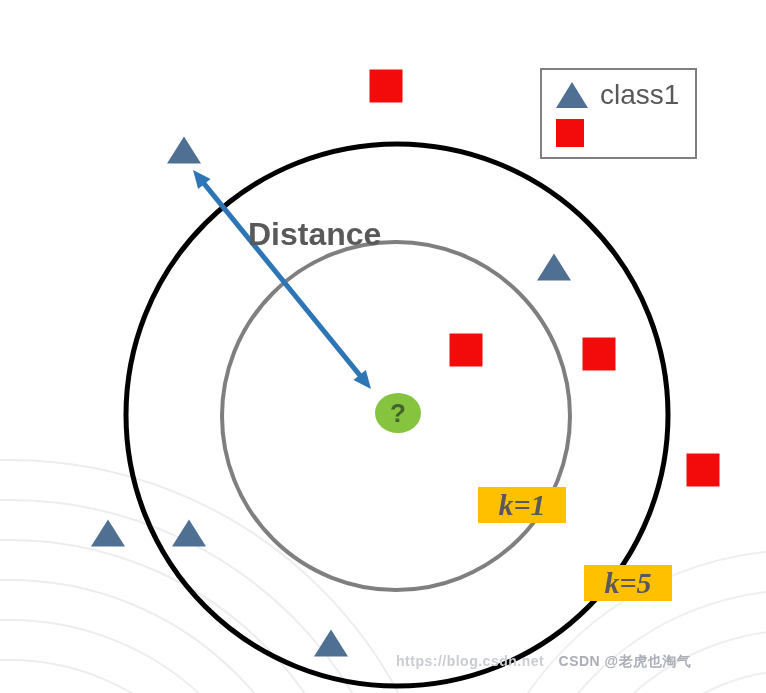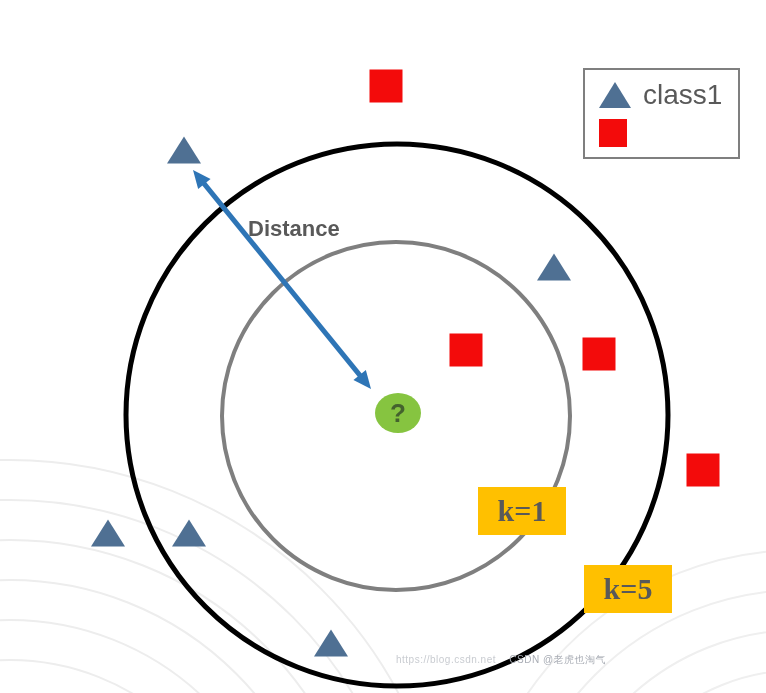--- a/index.html
+++ b/index.html
@@ -16,21 +16,21 @@
     overflow: hidden;
   }
   .stage svg.diagram {
     position: absolute;
     left: 0;
     top: 0;
   }
   
   .legend {
     position: absolute;
-    left: 583px;
+    left: 540px;
     top: 68px;
     width: 157px;
     box-sizing: border-box;
     border: 2px solid #7f7f7f;
     background: #ffffff;
     padding: 10px 14px;
     display: flex;
     flex-direction: column;
     gap: 8px;
   }
@@ -52,47 +52,49 @@
   .sq-icon {
     width: 28px;
     height: 28px;
     background: var(--class2, #f30b0b);
   }
   
   .distance-label {
     position: absolute;
     left: 248px;
     top: 216px;
-    font-size: 22px;
+    font-size: 32px;
     font-weight: bold;
     color: var(--distance-text, #595959);
   }
   .k-label {
     position: absolute;
     width: 88px;
-    height: 48px;
+    height: 36px;
     background: var(--k-bg, #ffc000);
     color: var(--k-text, #595959);
     font-family: "Liberation Serif", serif;
     font-weight: bold;
     font-size: 30px;
     display: flex;
     align-items: center;
     justify-content: center;
+    font-style: italic;
   }
   .k1 { left: 478px; top: 487px; }
   .k5 { left: 584px; top: 565px; text-align: center; }
   
   .watermark {
     position: absolute;
     left: 396px;
     top: 653px;
-    font-size: 10px;
+    font-size: 14px;
     white-space: nowrap;
     letter-spacing: 0.5px;
+    font-weight: bold;
   }
   .watermark .wm-url  { color: var(--watermark, #c9ccd1); }
   .watermark .wm-csdn { color: #a9adb5; margin-left: 10px; }
 </style>
 </head>
 <body>
 
 <div class="stage">
 
   <svg class="diagram" width="766" height="693" viewBox="0 0 766 693" xmlns="http://www.w3.org/2000/svg">

